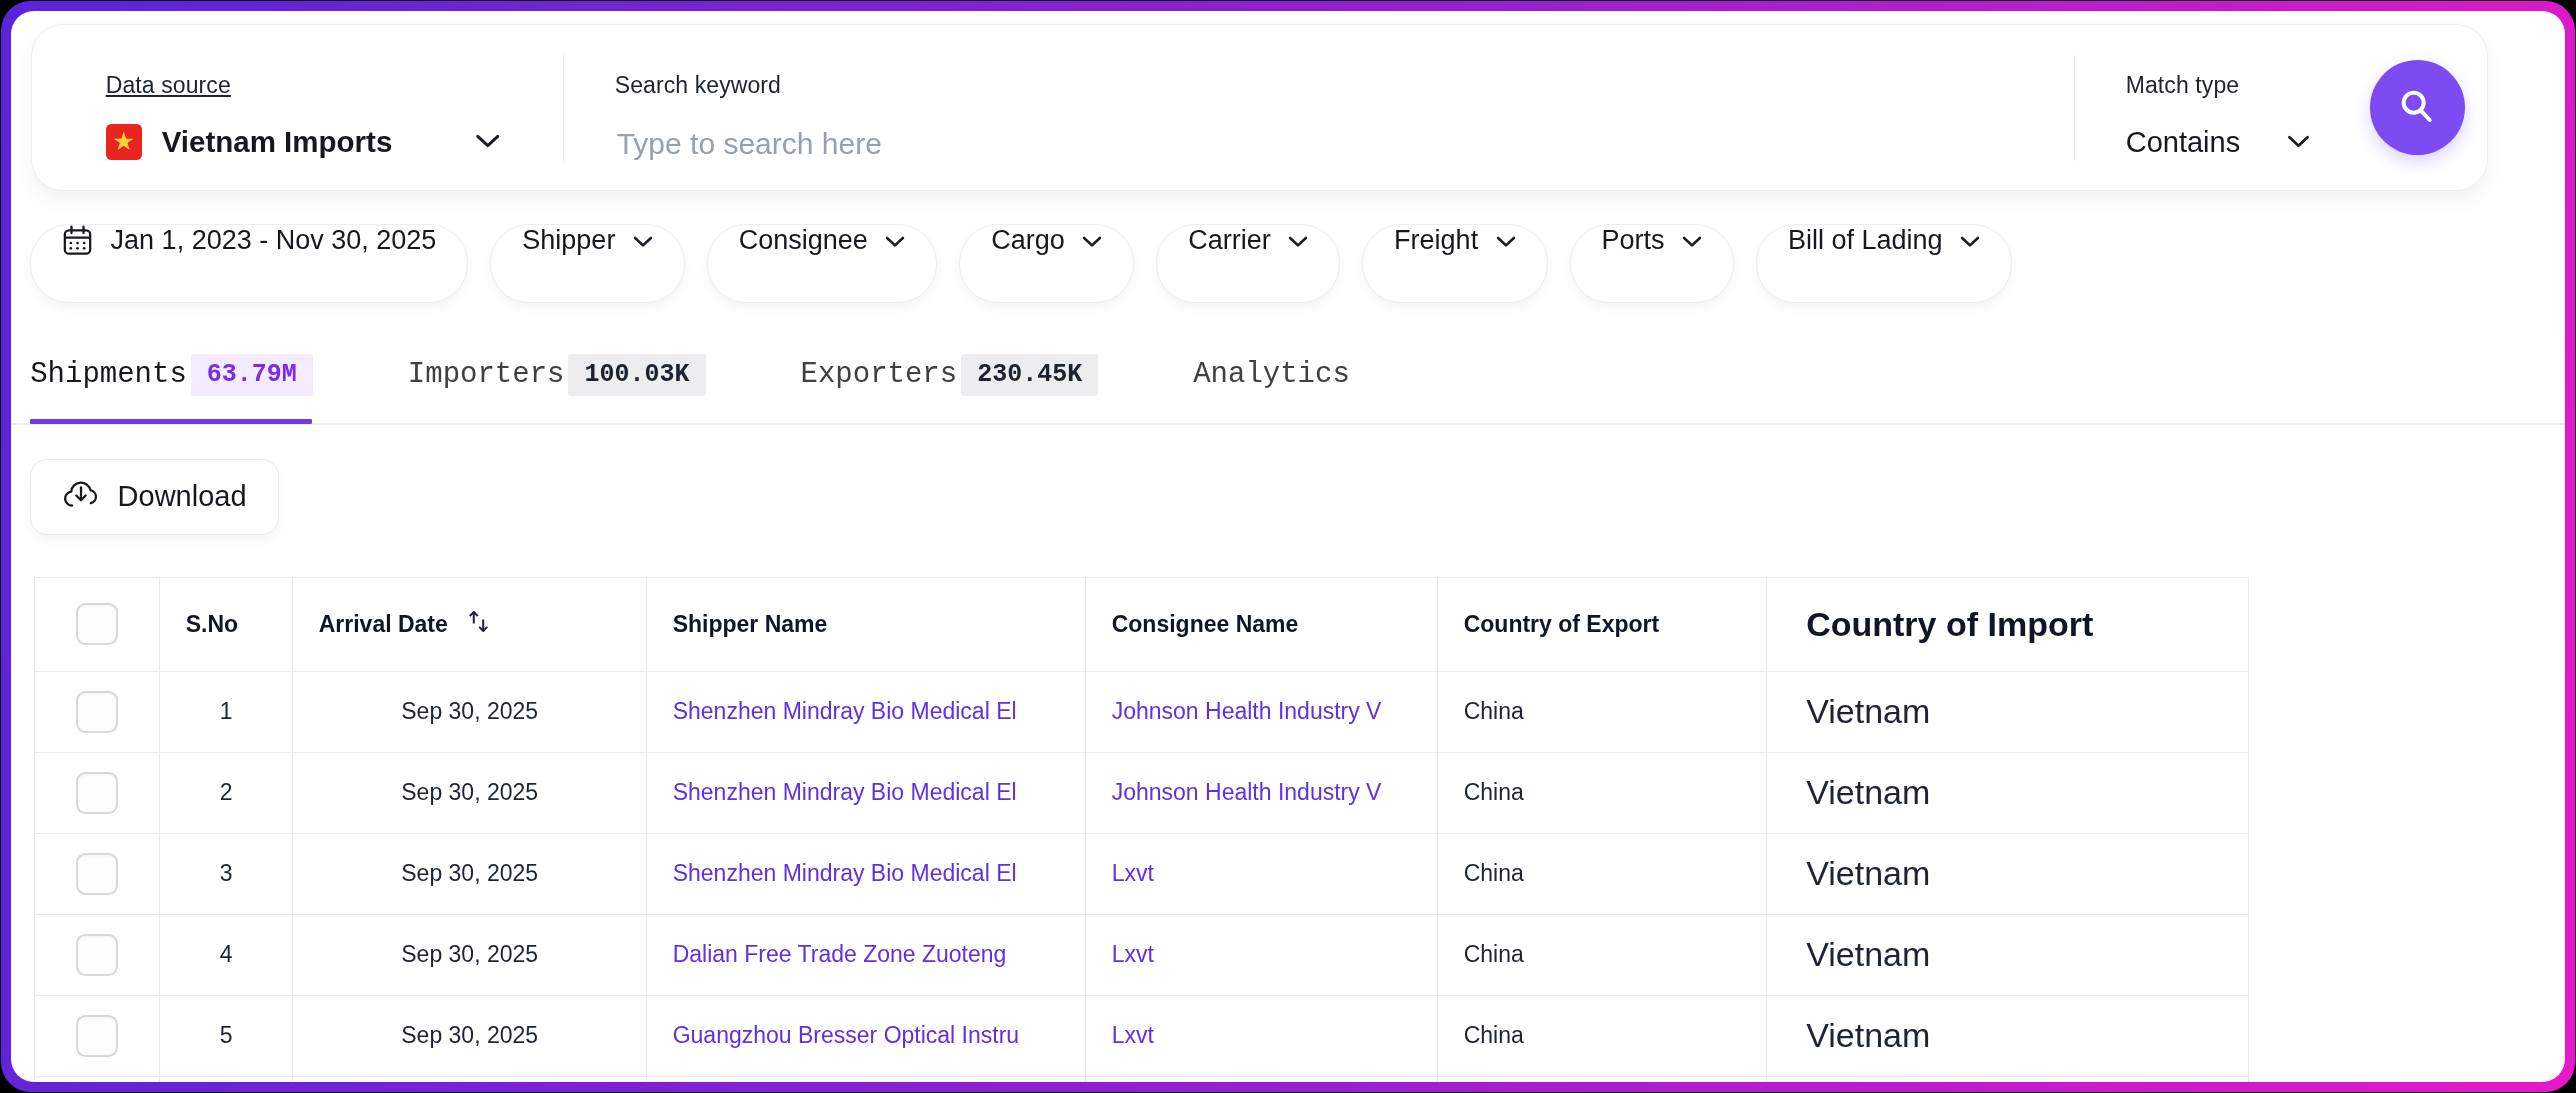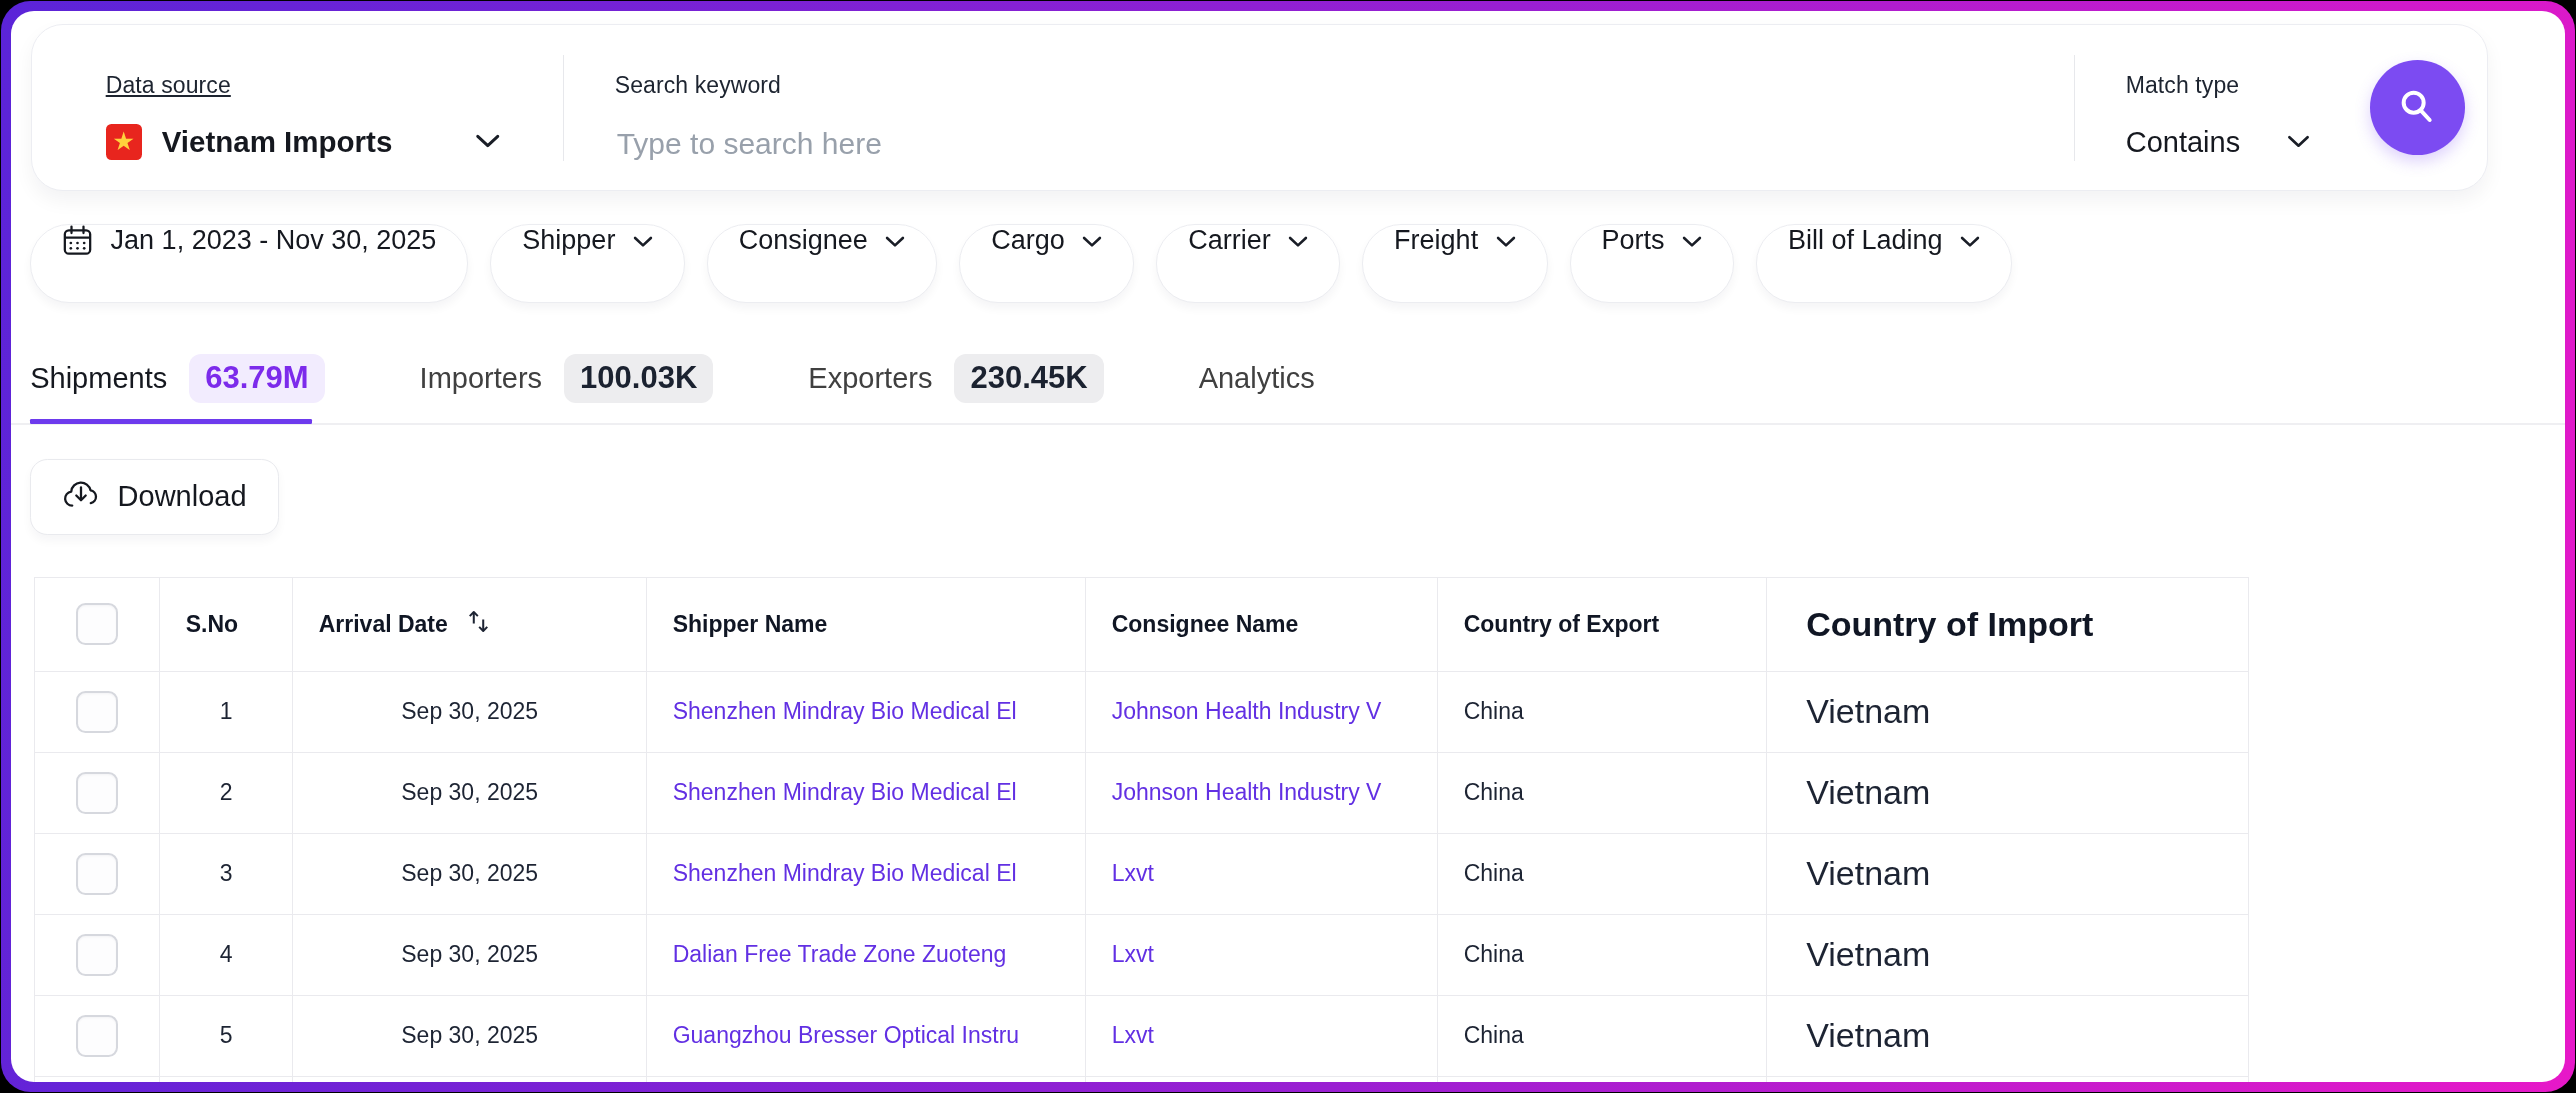--- a/index.html
+++ b/index.html
@@ -30,24 +30,24 @@
 
   
   .chips{position:absolute;left:19.5px;top:213px;display:flex;gap:22px;}
   .chip{height:77px;border-radius:39px;background:#fff;border:1.3px solid #ECEDF1;display:flex;
     align-items:flex-start;gap:17.4px;padding:0 31px;font-size:27px;font-weight:500;color:#15181f;
     box-shadow:0 5.4px 9.4px rgba(20,24,40,.045);cursor:pointer;white-space:nowrap;}
 
   
   .tabs-line{position:absolute;left:0;right:0;top:412px;height:2px;background:#EFEFF2;}
   .tabs{position:absolute;left:19.5px;top:343px;display:flex;gap:95px;align-items:center;}
-  .tab{display:flex;align-items:center;gap:22px;cursor:pointer;}
+  .tab{display:flex;align-items:center;gap:4px;cursor:pointer;font-family:Liberation Mono, monospace;}
   .tab-label{font-size:29px;font-weight:500;color:#404040;}
   .tab.active .tab-label{color:#15181f;}
-  .badge{font-size:31px;font-weight:600;padding:6.7px 16px;border-radius:12px;white-space:nowrap;}
+  .badge{font-size:25px;font-weight:600;padding:6.7px 16px;border-radius:3px;white-space:nowrap;}
   .badge.purple{background:#F2ECFE;color:#7C2BEB;}
   .badge.gray{background:#EDEDEF;color:#1b2230;}
   .tab-underline{position:absolute;left:19.5px;top:408px;width:282px;height:5.4px;background:#6D3AED;border-radius:1.3px;}
 
   
   .download-btn{position:absolute;left:19.5px;top:448px;height:76px;border-radius:17.4px;background:#fff;
     border:1.3px solid #E9EAEE;display:flex;align-items:center;gap:17.4px;padding:0 31px;font-size:29px;
     font-weight:500;color:#15181f;box-shadow:0 5.4px 9.4px rgba(20,24,40,.04);cursor:pointer;}
 
   

